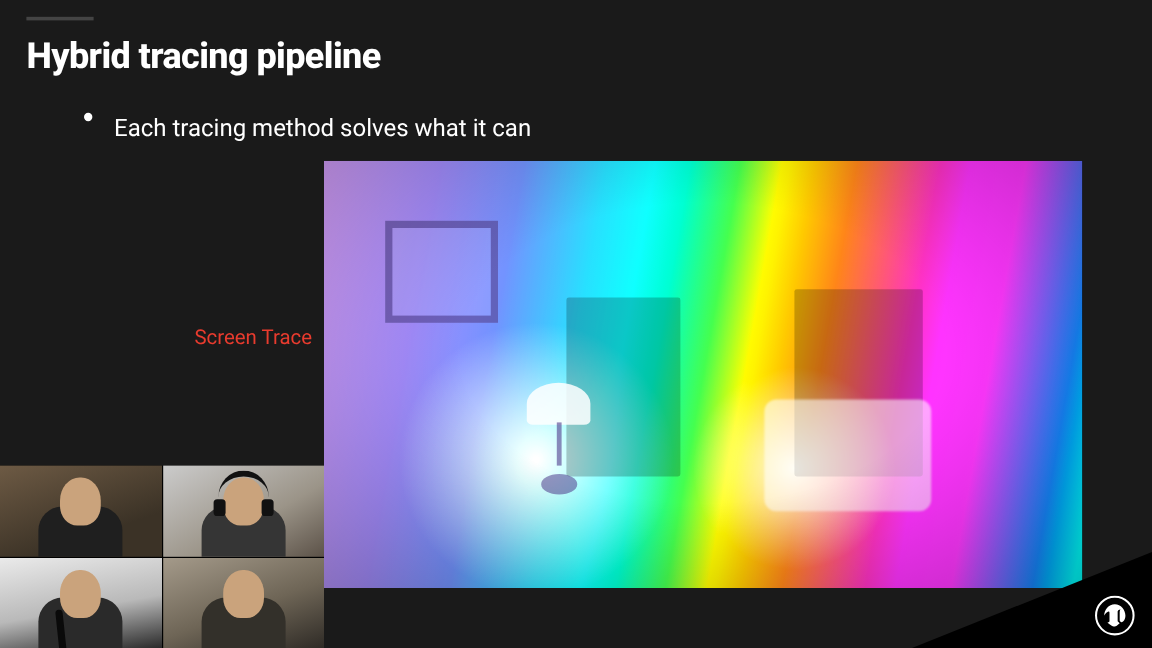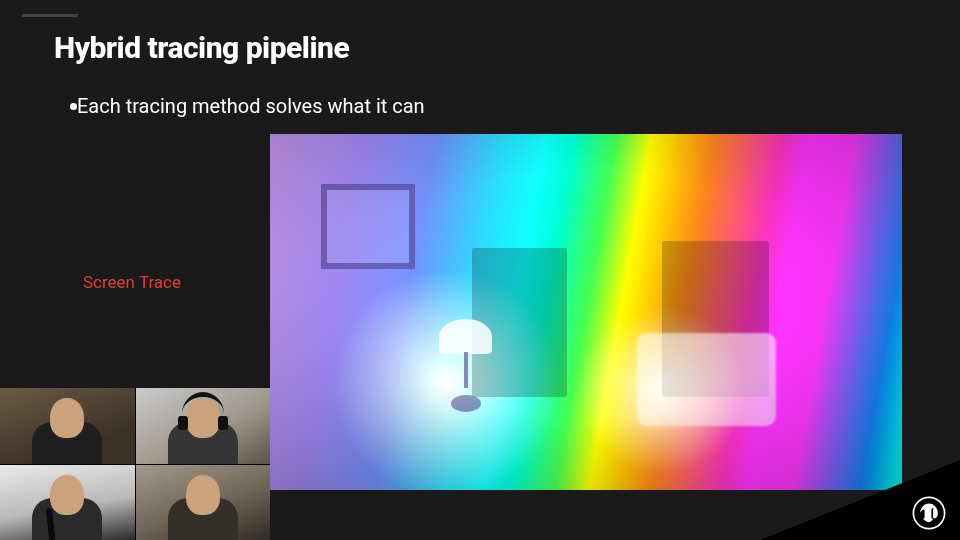--- a/index.html
+++ b/index.html
@@ -18,28 +18,28 @@
       height: 3px;
       background: #444;
     }
     .title {
       position: absolute;
       top: 30px;
       left: 22px;
       font-size: 30px;
       font-weight: 800;
       letter-spacing: -0.5px;
-      margin-left: 32px;
     }
     .bullet-row {
       position: absolute;
       top: 94px;
       left: 70px;
       display: flex;
-      align-items: center;
+      align-items: flex-start;
+      gap: 18px;
       font-size: 20px;
       font-weight: 400;
     }
     .bullet-dot {
       width: 7px;
       height: 7px;
       background: #fff;
       border-radius: 50%;
       flex: 0 0 auto;
     }
@@ -47,21 +47,20 @@
       position: absolute;
       left: 4px;
       top: 272px;
       width: 256px;
       display: flex;
       flex-direction: column;
       gap: 22px;
       text-align: right;
       font-size: 17px;
       font-weight: 400;
-      align-items: center;
     }
     .label-red   { color: #e83b2e; }
     .label-green { color: #28c22f; }
     .label-blue  { color: #1f87e8; }
     .viz {
       position: absolute;
       top: 134px;
       left: 270px;
       width: 632px;
       height: 356px;

